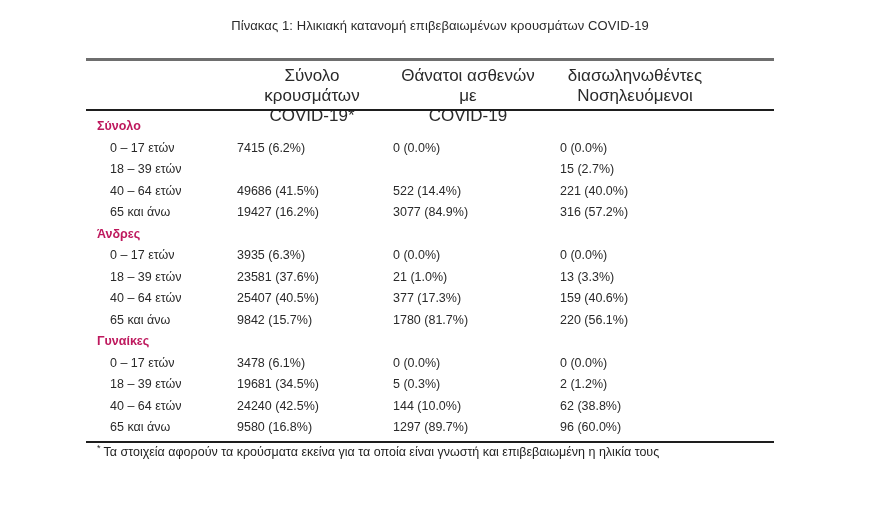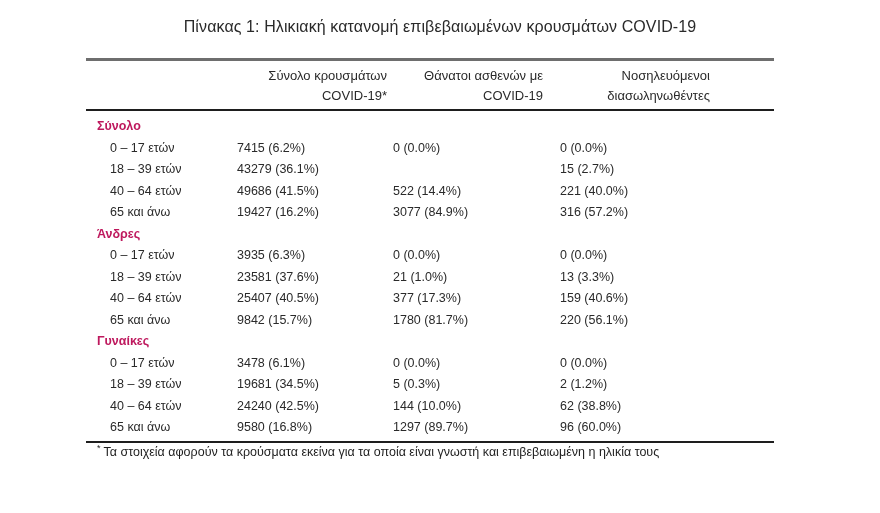--- a/index.html
+++ b/index.html
@@ -14,39 +14,39 @@
       overflow: hidden;
       font-family: "Liberation Sans", "DejaVu Sans", sans-serif;
       color: #222222;
     }
     .title {
       position: absolute;
       left: 0;
       width: 880px;
       top: 18px;
       text-align: center;
-      font-size: 16px;
+      font-size: 13px;
       color: #2a2a2a;
       letter-spacing: 0.1px;
     }
     .rule {
       position: absolute;
       left: 86px;
       width: 688px;
       height: 0;
     }
     .rule-top { top: 58px; border-top: 3px solid #6e6e6e; }
     .rule-head { top: 109px; border-top: 2px solid #1e1e1e; }
     .rule-bottom { top: 441px; border-top: 2px solid #1e1e1e; }
 
     .hdr {
       position: absolute;
       top: 66px;
-      text-align: right;
-      font-size: 13px;
+      text-align: center;
+      font-size: 17px;
       line-height: 20px;
       color: #2a2a2a;
     }
     .hdr-c1 { left: 237px; width: 150px; }
     .hdr-c2 { left: 393px; width: 150px; }
     .hdr-c3 { left: 560px; width: 150px; }
 
     .body-rows {
       position: absolute;
       left: 0;
@@ -102,40 +102,39 @@
 
 <div class="hdr hdr-c1">
   <div>Σύνολο κρουσμάτων</div>
   <div>COVID-19*</div>
 </div>
 <div class="hdr hdr-c2">
   <div>Θάνατοι ασθενών με</div>
   <div>COVID-19</div>
 </div>
 <div class="hdr hdr-c3">
+  <div>διασωληνωθέντες</div>
   <div>Νοσηλευόμενοι</div>
-  <div>διασωληνωθέντες</div>
 </div>
 
 <div class="rule rule-head"></div>
 
 <div class="body-rows">
 
   <div class="row">
     <span class="group-label">Σύνολο</span>
   </div>
   <div class="row">
     <span class="age">0 – 17 ετών</span>
     <span class="cell c1">7415 (6.2%)</span>
     <span class="cell c2">0 (0.0%)</span>
     <span class="cell c3">0 (0.0%)</span>
   </div>
   <div class="row">
     <span class="age">18 – 39 ετών</span>
-    <span class="cell c1">43279 (36.1%)</span>
     <span class="cell c3">15 (2.7%)</span>
   </div>
   <div class="row">
     <span class="age">40 – 64 ετών</span>
     <span class="cell c1">49686 (41.5%)</span>
     <span class="cell c2">522 (14.4%)</span>
     <span class="cell c3">221 (40.0%)</span>
   </div>
   <div class="row">
     <span class="age">65 και άνω</span>

